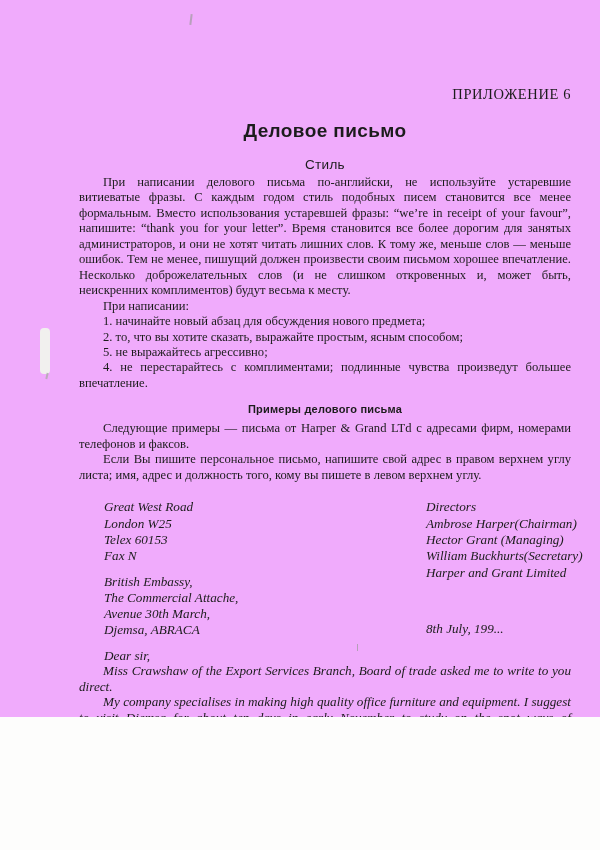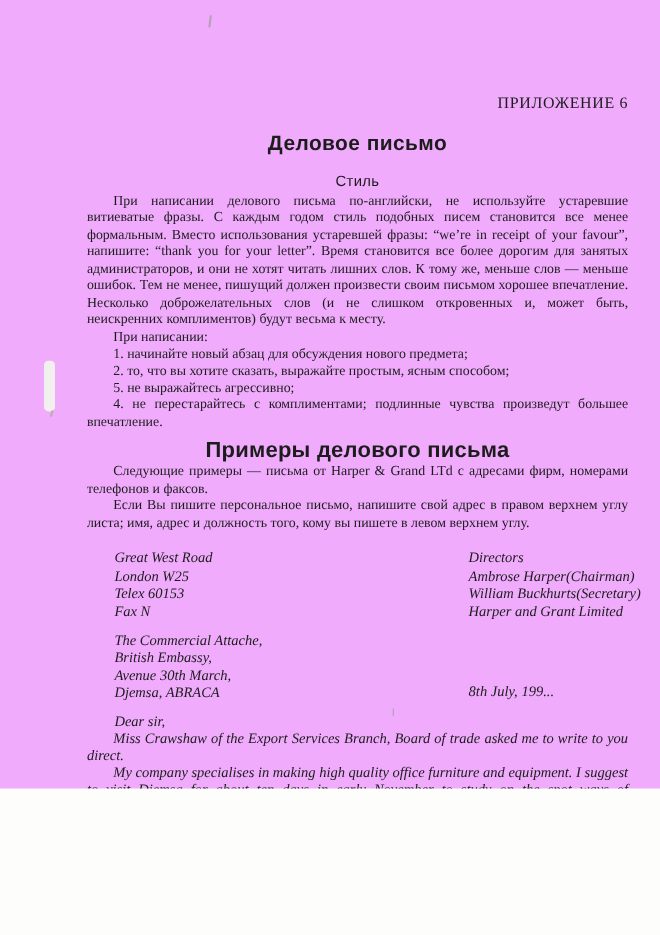--- a/index.html
+++ b/index.html
@@ -53,21 +53,21 @@
     text-indent: 24px;
   }
   .para.first {
     margin-top: 3px;
   }
   .examples-heading {
     margin: 10px 0 0 0;
     text-align: center;
     font-family: "Liberation Sans", sans-serif;
     font-weight: bold;
-    font-size: 20px;
+    font-size: 11px;
     line-height: 16px;
     letter-spacing: 0.2px;
   }
   .para.after-heading {
     margin-top: 4px;
   }
   .letter {
     font-style: italic;
     font-size: 13.2px;
   }
@@ -153,28 +153,29 @@
     <div class="letter">
 
       <div class="letter-heading">
         <div>Great West Road</div>
         <div>London W25</div>
         <div>Telex 60153</div>
         <div>Fax N</div>
         <div class="directors-col">
           <div>Directors</div>
           <div>Ambrose Harper(Chairman)</div>
+          <div>Hector Grant (Managing)</div>
           <div>William Buckhurts(Secretary)</div>
           <div>Harper and Grant Limited</div>
         </div>
       </div>
 
       <div class="recipient">
+        <div>British Embassy,</div>
         <div>The Commercial Attache,</div>
-        <div>British Embassy,</div>
         <div>Avenue 30th March,</div>
         <div>Djemsa, ABRACA</div>
         <span class="letter-date">8th July, 199...</span>
       </div>
 
       <div class="salutation">Dear sir,</div>
 
       <div class="letter-body">
         <p>Miss Crawshaw of the Export Services Branch, Board of trade asked me to write to you direct.</p>
         <p>My company specialises in making high quality office furniture and equipment. I suggest to visit Djemsa for about ten days in early November to study on the spot ways of introducing our products to the Abracan market. I understand there is no import duty. A check with the customs has shown that little British equipment of this kind has ever been sold to Abraca and I understand French and Dutch firms have been the main suppliers.</p>

